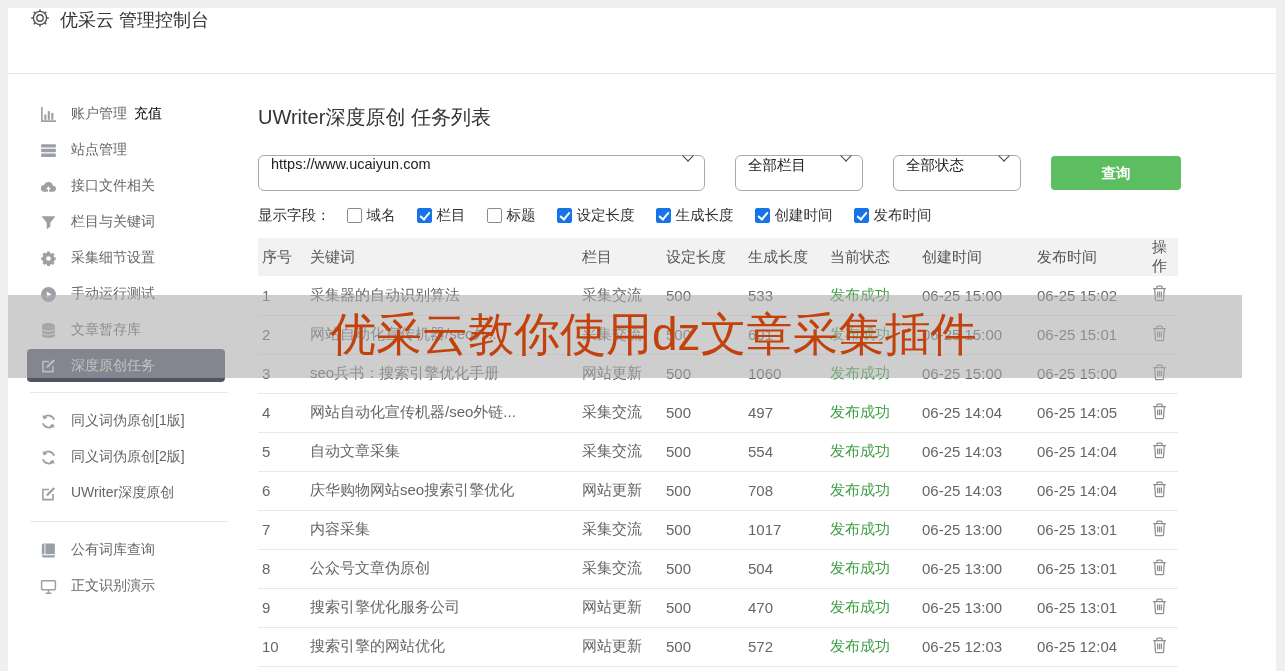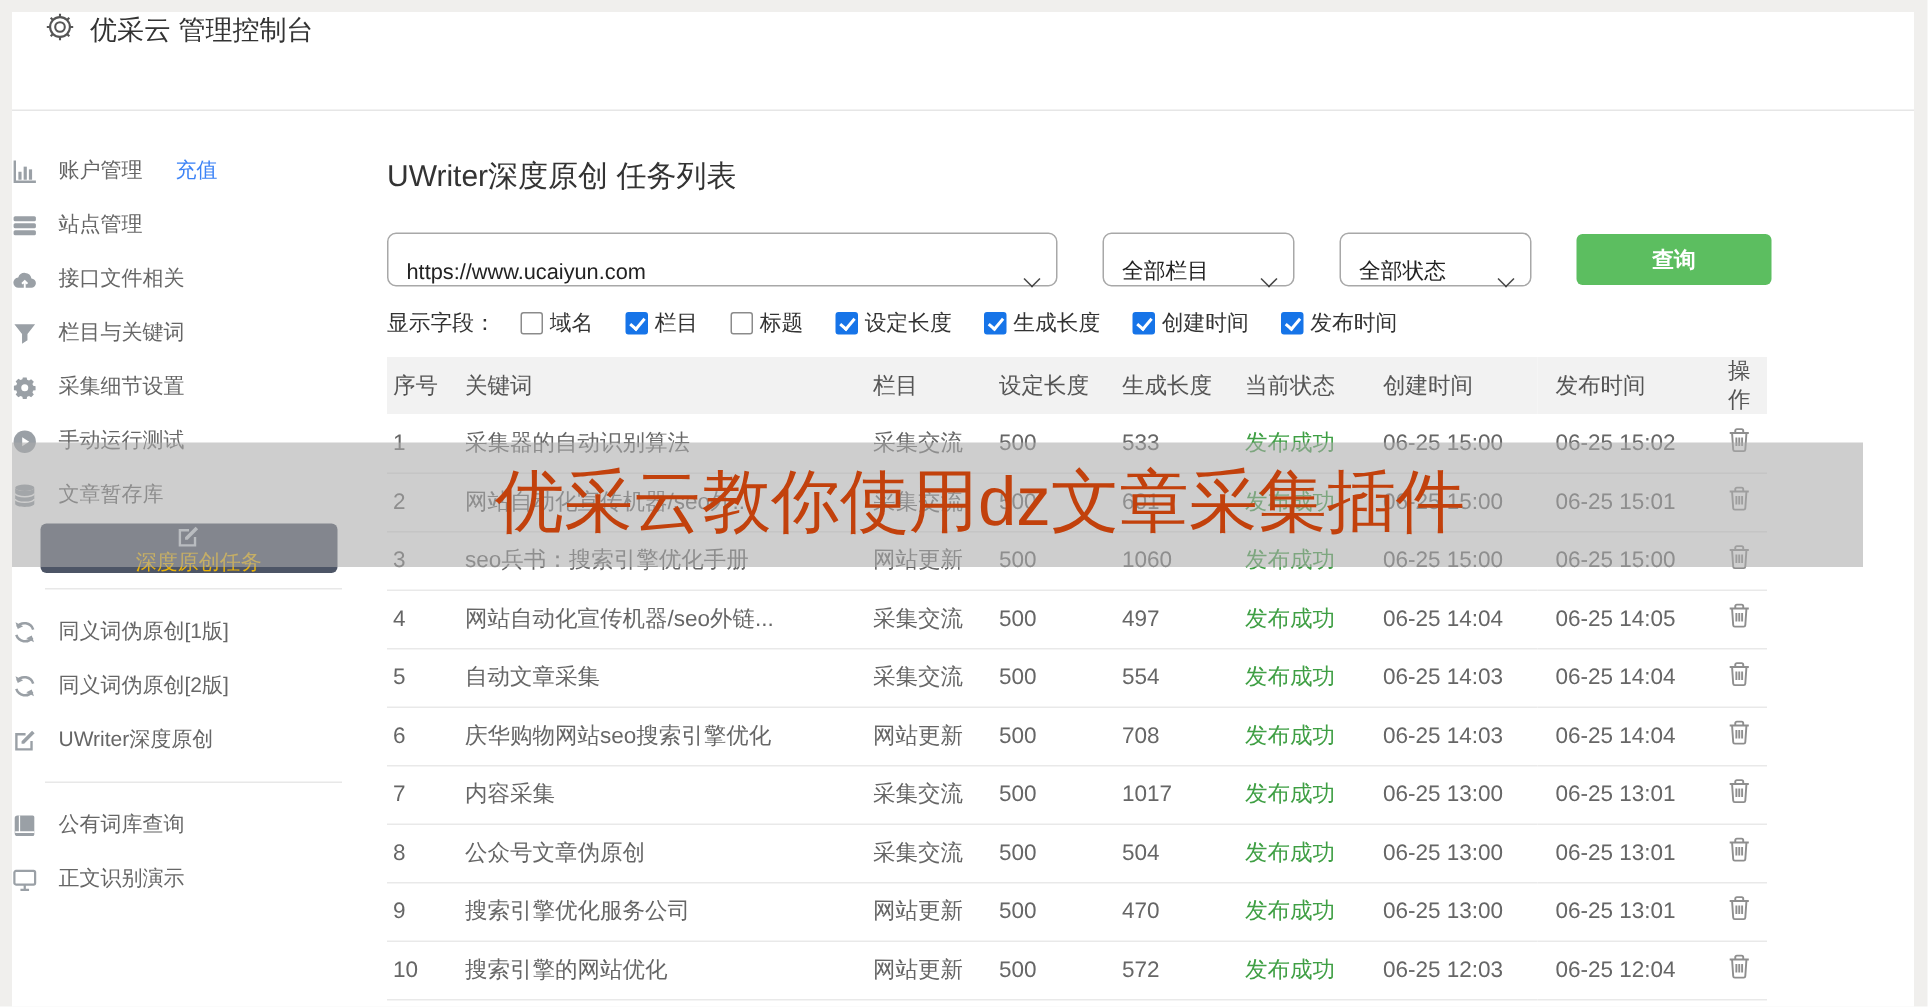--- a/index.html
+++ b/index.html
@@ -10,35 +10,35 @@
     font-family:"Liberation Sans","DejaVu Sans",sans-serif;
   }
   .card { position:absolute; left:8px; top:8px; width:1268px; height:663px; background:#fff; }
   
   .topbar { height:66px; border-bottom:1px solid #e6e6e6; display:flex; padding-left:22px; }
   .topbar .gear { width:20px; height:20px; margin-right:10px; flex:none; }
   .topbar .apptitle { font-size:18px; color:#333; }
   
   .layout { display:flex; height:596px; }
   .sidebar { width:242px; padding-top:22px; flex:none; }
-  .side-item { height:36px; display:flex; align-items:center; font-size:14px; color:#666; cursor:pointer; }
+  .side-item { height:36px; display:flex; align-items:center; padding-left:32px; font-size:14px; color:#666; cursor:pointer; }
   .side-item .icn { width:17px; height:17px; margin-right:14px; flex:none; }
   .side-item .icn svg { width:100%; height:100%; }
-  .side-item.active { background:#4d5566; border-radius:4px; margin:1px 25px 2px 19px; padding-left:13px; height:33px; color:#eab308;flex-direction:column; }
-  .badge-red { color:#3b82f6; margin-left:22px; }
+  .side-item.active { background:#4d5566; border-radius:4px; margin:1px 25px 2px 19px; padding-left:13px; height:33px; color:#e5e5e5; }
+  .badge-red { color:#000000; margin-left:7px; }
   .side-divider { height:1px; background:#e8e8e8; margin:10px 22px; }
   .ic { fill:#9aa0a6; }
   .active .ic { fill:#cdd3dd; }
   .ic-stroke { fill:none; stroke:#9aa0a6; }
   
   .main { flex:1; padding-left:8px; position:relative; }
   .page-title { font-size:20px; font-weight:400; color:#333; margin:30px 0 0 0; }
   .controls { margin-top:24px; display:flex; align-items:center; }
   .select { height:36px; border:1px solid #a8a8a8; border-radius:6px; background:#fff;
-            display:flex; align-items:flex-end; justify-content:space-between;
+            display:flex; align-items:flex-start; justify-content:space-between;
             padding:0 12px; font-size:14.5px; color:#222; cursor:pointer; }
   .sel-site { width:447px; }
   .sel-small { width:128px; margin-left:30px; }
   .chev { width:8px; height:8px; border-right:1.8px solid #444; border-bottom:1.8px solid #444;
           transform:rotate(45deg); margin-top:-4px; flex:none; }
   .query-btn { width:130px; height:34px; margin-left:30px; background:#5cbe60; border:none; border-radius:4px;
                color:#fff; font-size:14.5px; cursor:pointer; font-family:inherit;font-weight:bold; }
   .fields-row { margin-top:15px; display:flex; align-items:flex-end; font-size:14.5px; color:#333; }
   .fields-label { margin-right:16px; }
   .field { display:flex; align-items:center; margin-right:21px; cursor:pointer; }

